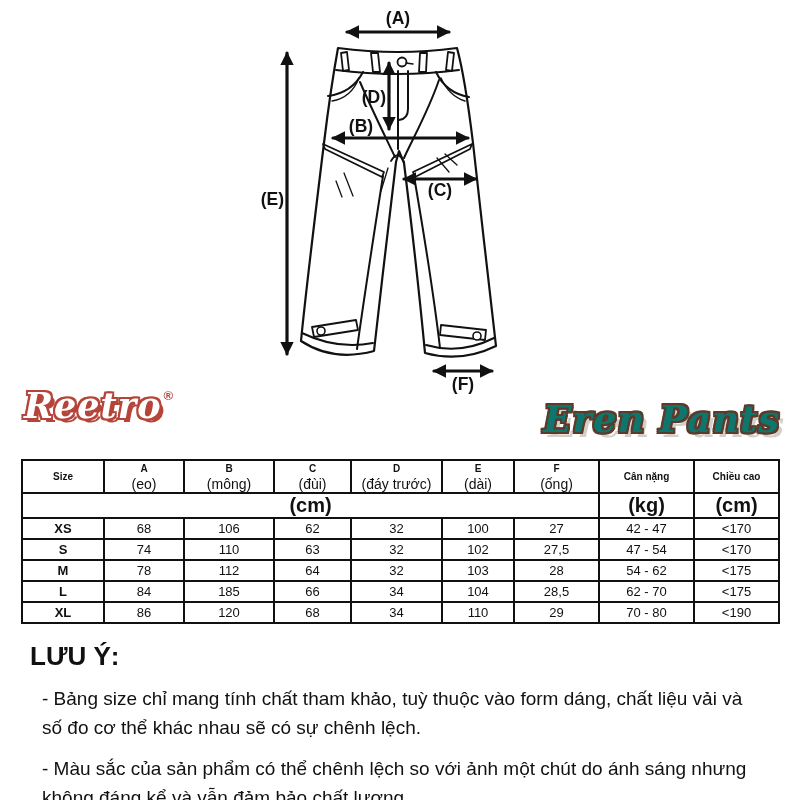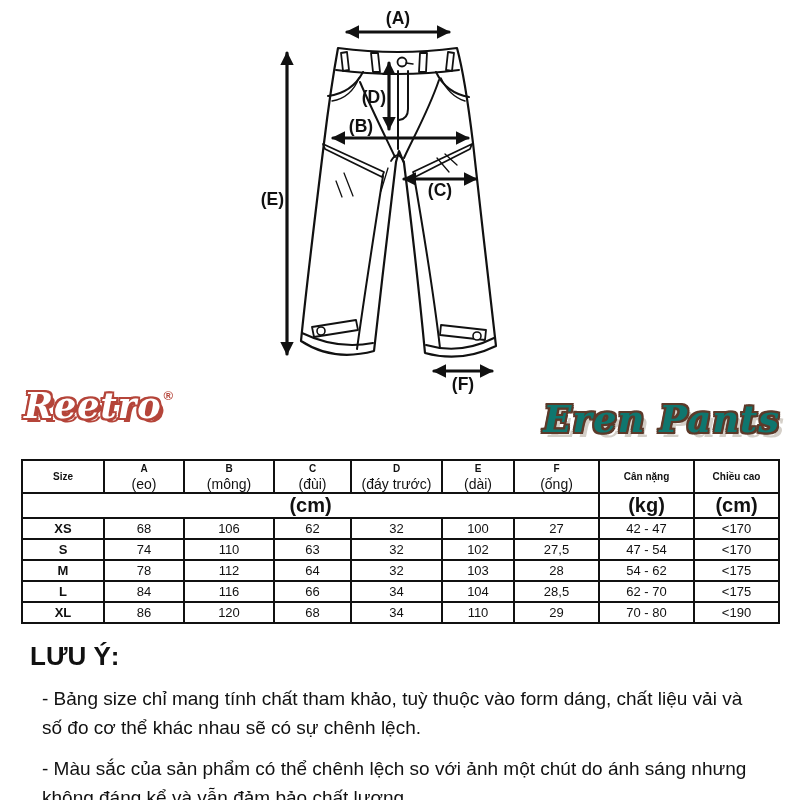--- a/index.html
+++ b/index.html
@@ -235,21 +235,21 @@
           <td>64</td>
           <td>32</td>
           <td>103</td>
           <td>28</td>
           <td>54 - 62</td>
           <td>&lt;175</td>
         </tr>
         <tr>
           <td class="size-col">L</td>
           <td>84</td>
-          <td>116</td>
+          <td>185</td>
           <td>66</td>
           <td>34</td>
           <td>104</td>
           <td>28,5</td>
           <td>62 - 70</td>
           <td>&lt;175</td>
         </tr>
         <tr>
           <td class="size-col">XL</td>
           <td>86</td>

